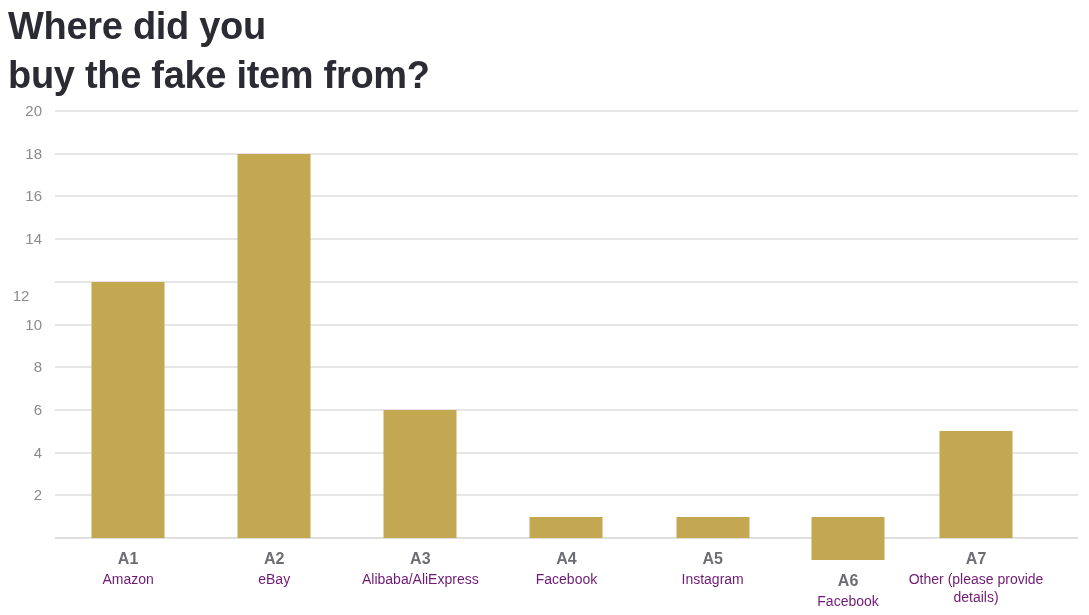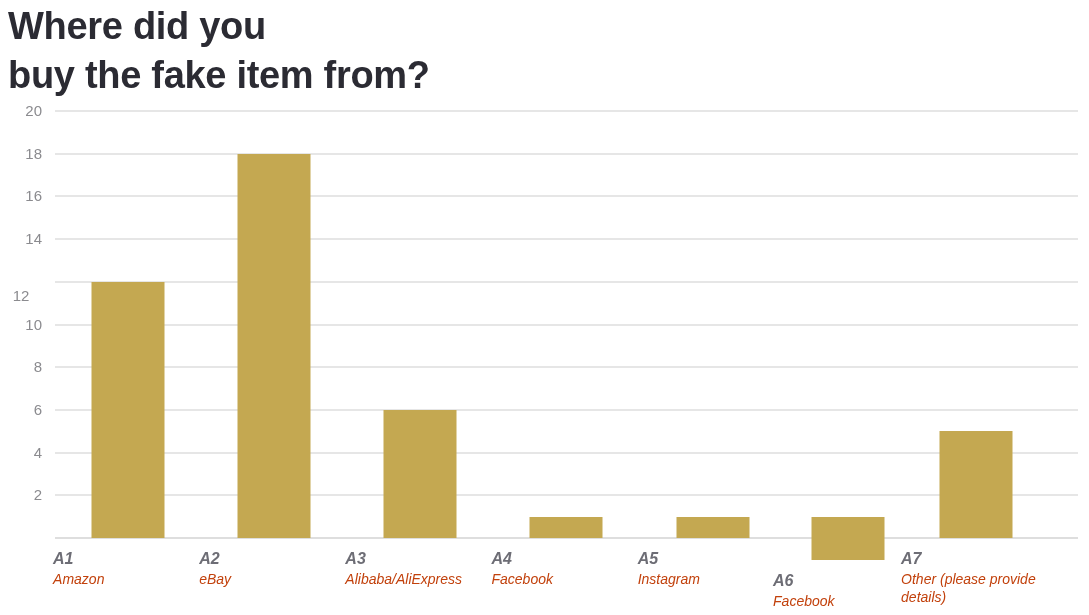--- a/index.html
+++ b/index.html
@@ -89,35 +89,34 @@
     bottom: 77px; 
   }
 
   
   .cat-label {
     position: absolute;
     top: 549px;
     left: 50%;
     transform: translateX(-50%);
     width: 150px;
-    text-align: left;
+    text-align: center;
     line-height: 1.25;
-    font-style: italic;
   }
   .cat-code {
     display: block;
     font-size: 16px;
     font-weight: bold;
     color: #6d6d75;
     margin-bottom: 2px;
   }
   .cat-name {
     display: block;
     font-size: 14px;
-    color: #c2410c;
+    color: #701a75;
     line-height: 1.28;
   }
 </style>
 </head>
 <body>
 
 <div id="page">
 
   <div class="chart-title">Where did you
 buy the fake item from?</div>

